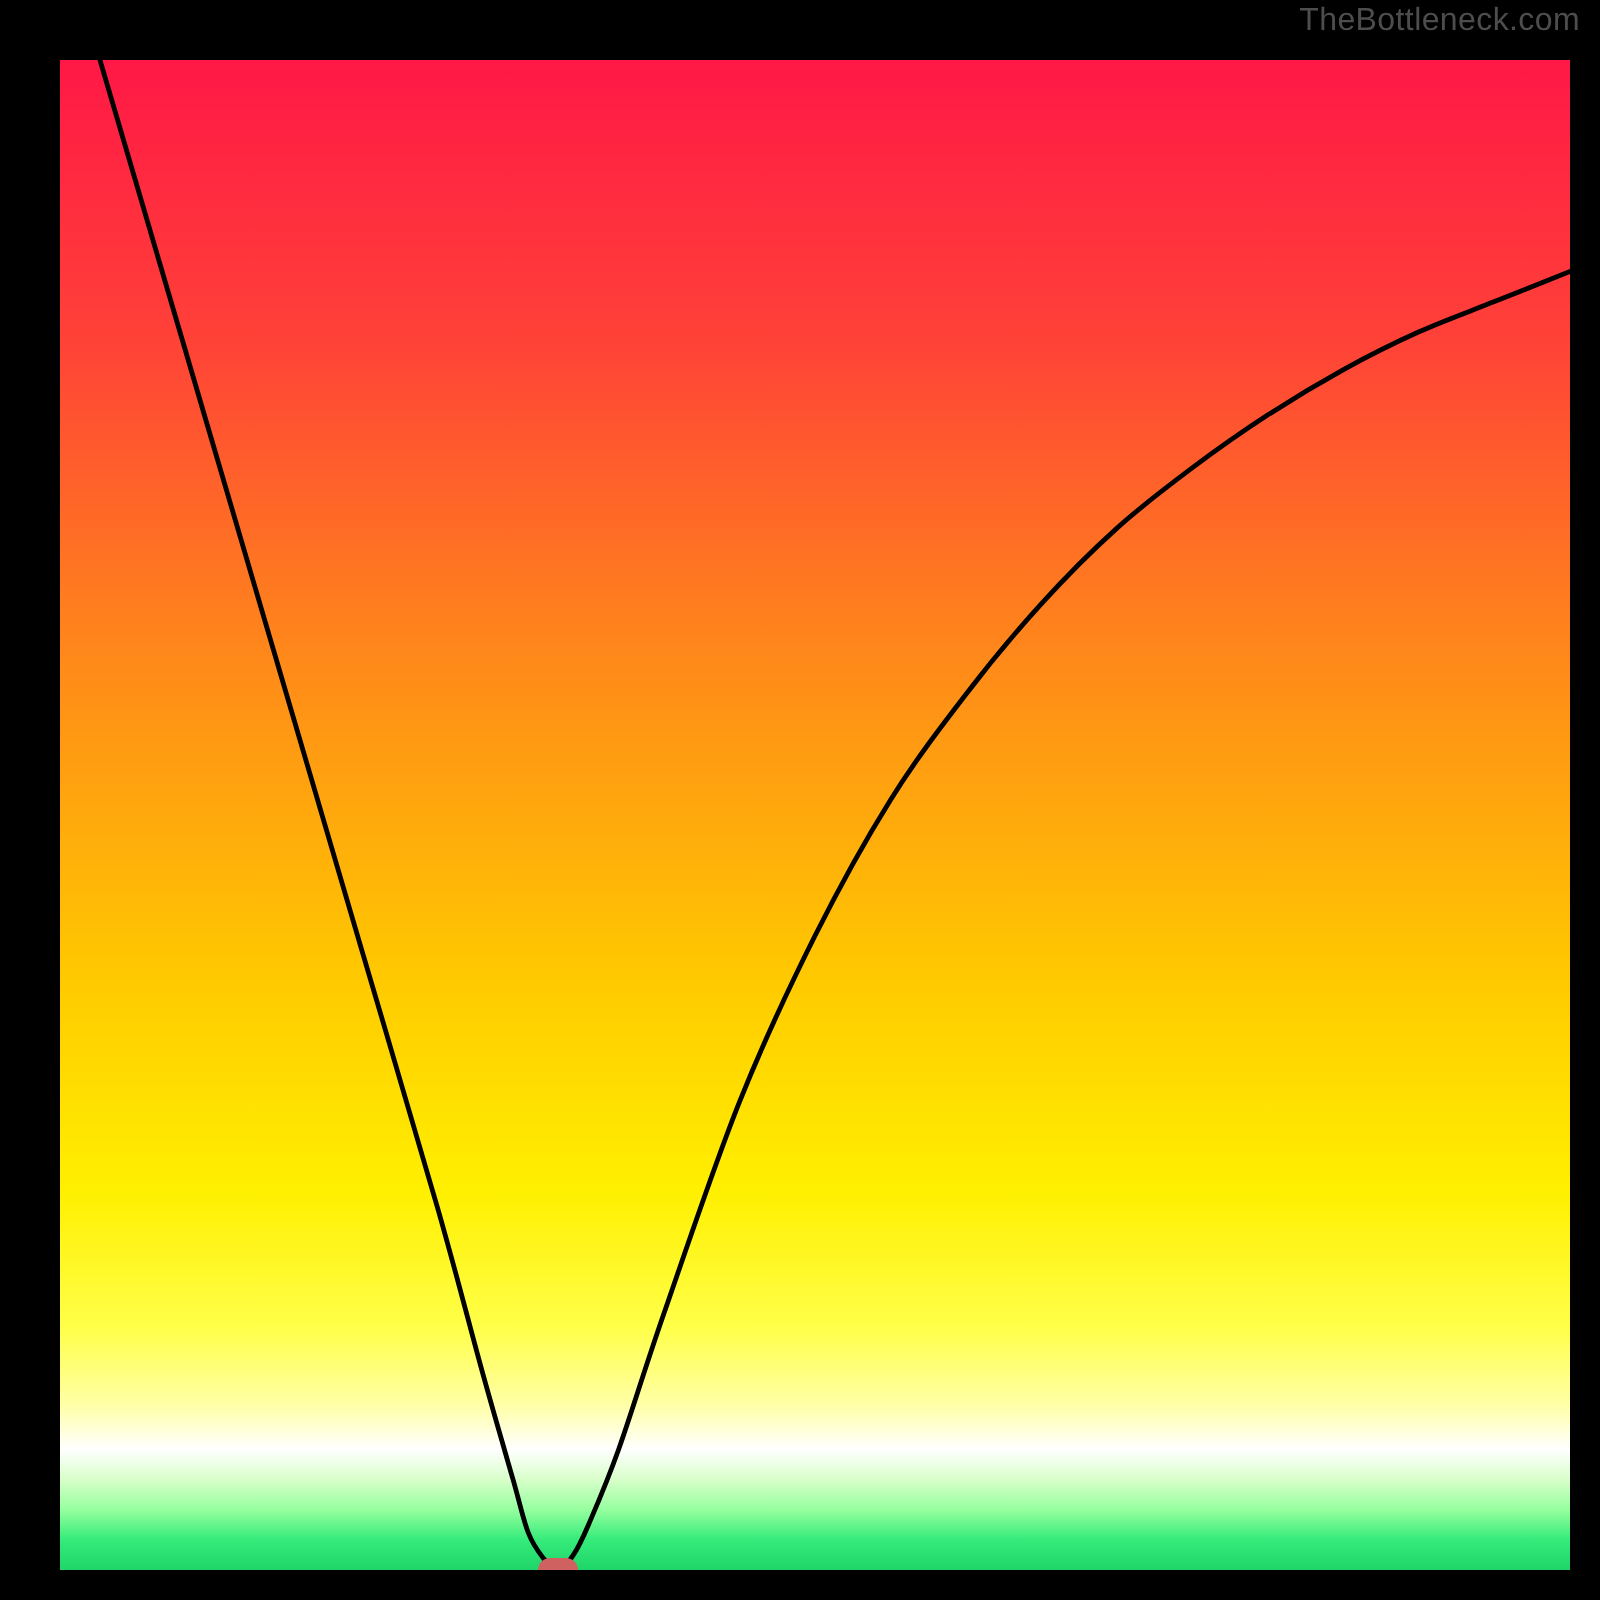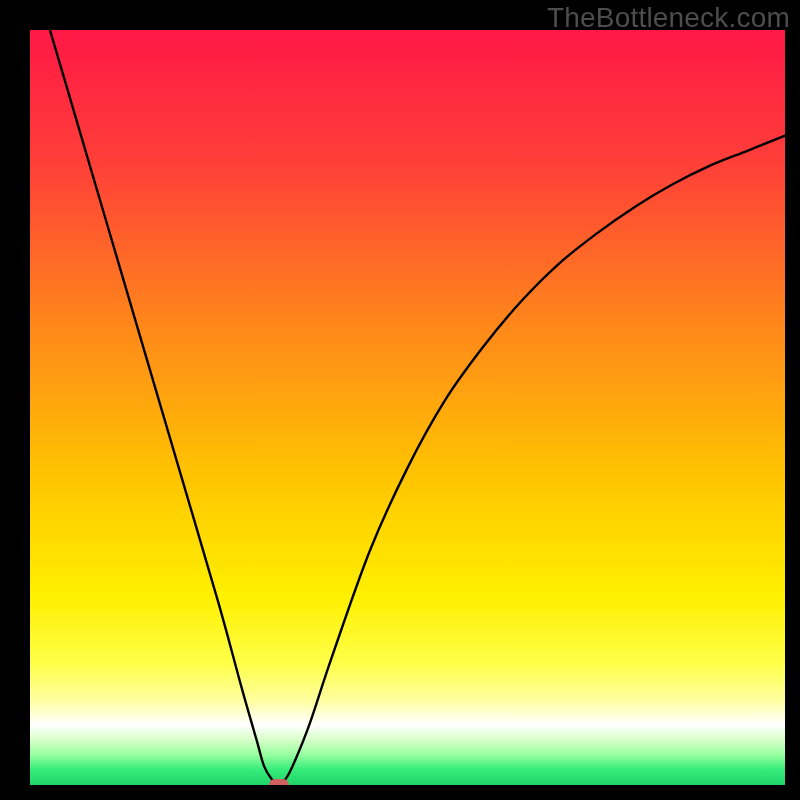--- a/index.html
+++ b/index.html
@@ -15,21 +15,21 @@
     width: 800px;
     height: 800px;
     background: #000;
   }
   .watermark {
     position: absolute;
     top: 2px;
     right: 10px;
     color: #4d4d4d;
     font-family: Arial, Helvetica, sans-serif;
-    font-size: 28px;
+    font-size: 16px;
     font-weight: 500;
     letter-spacing: 0.2px;
     z-index: 10;
   }
   .plot-area {
     position: absolute;
     left: 30px;
     top: 30px;
     width: 755px;
     height: 755px;

